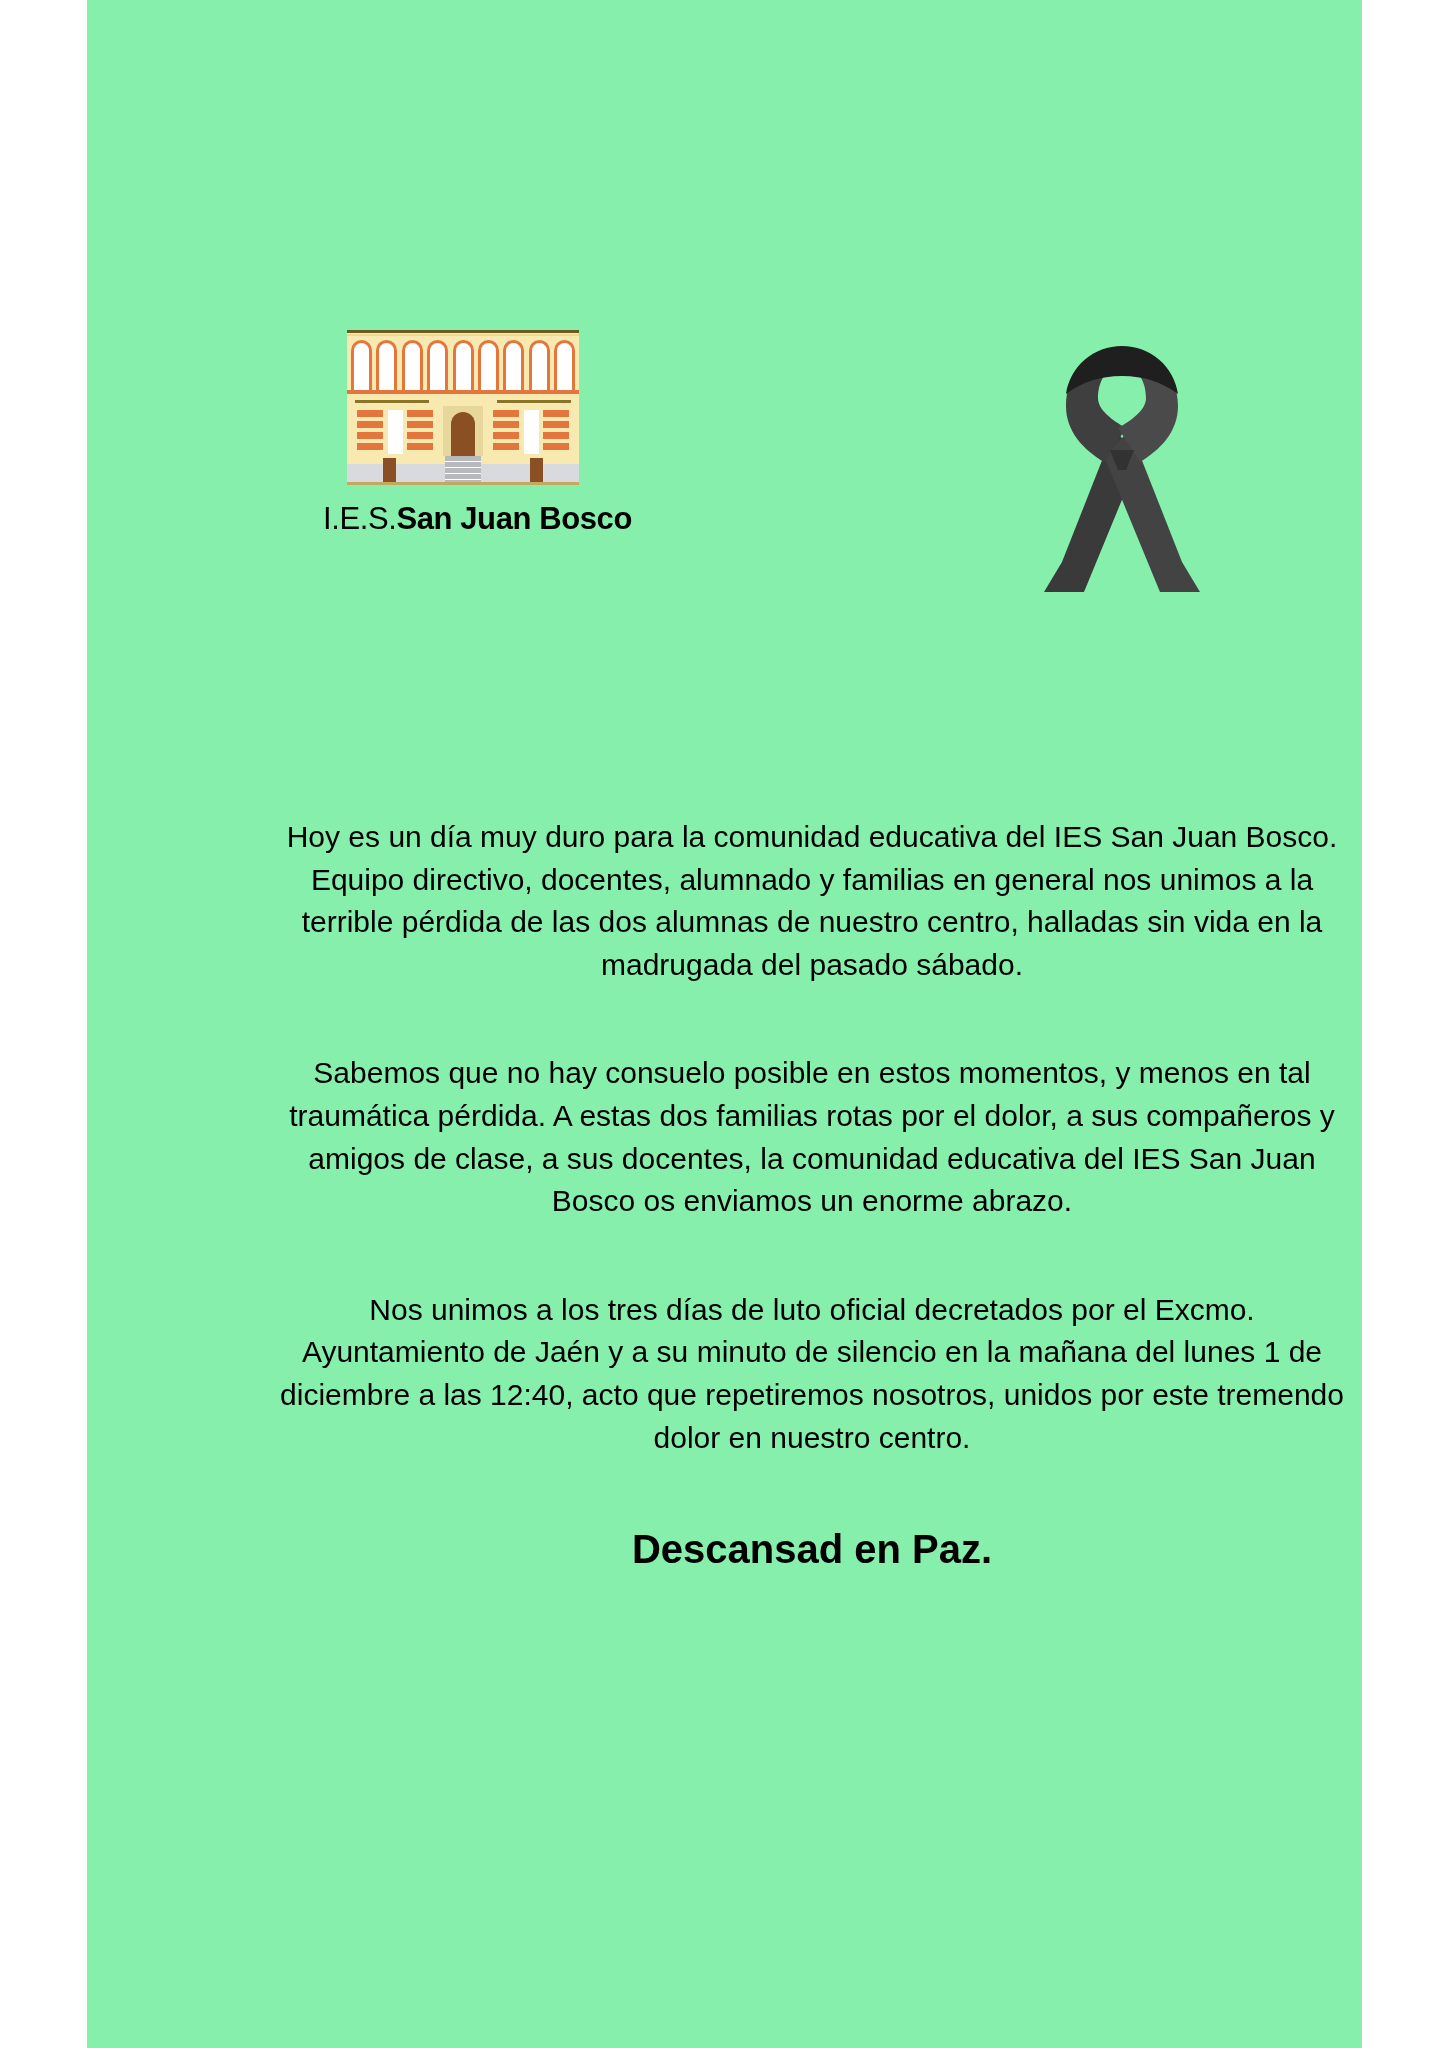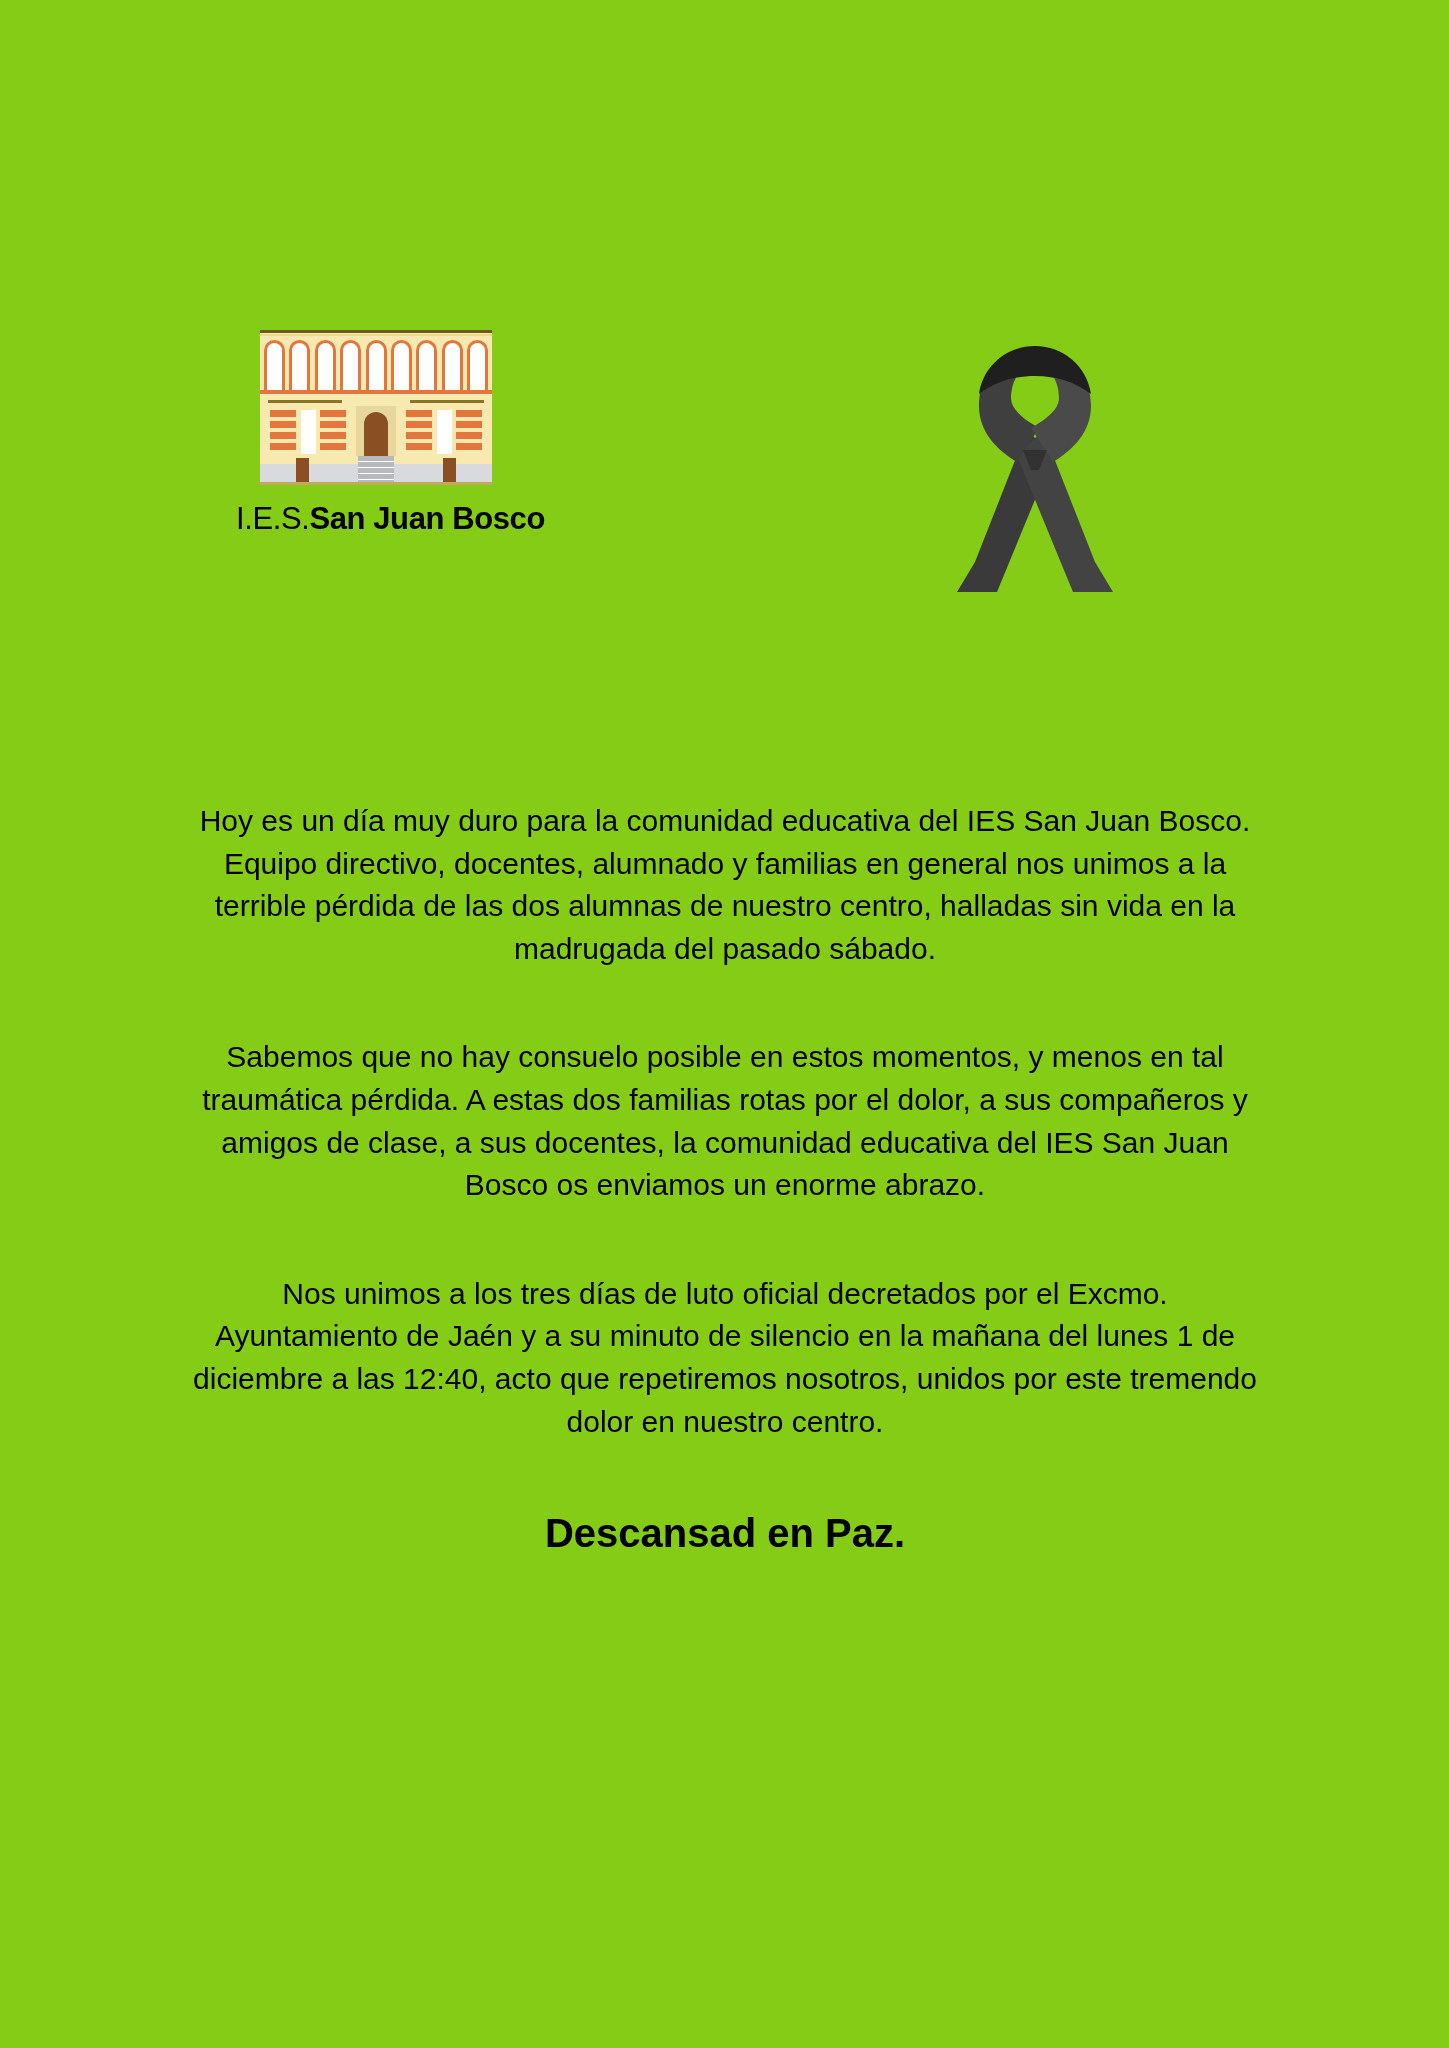--- a/index.html
+++ b/index.html
@@ -8,25 +8,26 @@
     padding: 0;
     background: #ffffff;
   }
   body {
     font-family: "Liberation Sans", "DejaVu Sans", sans-serif;
     color: #000000;
   }
 
   .page {
     position: relative;
-    width: 1449px;
+    width: 1246px;
     height: 2048px;
     margin: 0 auto;
-    background: #84cc16;
+    background: #86efac;
     overflow: hidden;
+    padding-left: 29px;
   }
 
   
   .header-zone {
     position: absolute;
     left: 0;
     top: 0;
     width: 1449px;
     height: 640px;
   }
@@ -210,21 +211,21 @@
     width: 1070px;
   }
   .para {
     text-align: center;
     font-size: 30px;
     line-height: 1.42;
     color: #000000;
     font-family: "Liberation Sans", "DejaVu Sans", sans-serif;
     margin: 0;
   }
-  .para.p1 { margin-bottom: 66px; }
+  .para.p1 { margin-bottom: 66px; margin-top: 16px; }
   .para.p2 { margin-bottom: 66px; }
   .para.p3 { margin-bottom: 62px; }
   .para.closing {
     font-size: 40px;
     font-weight: bold;
   }
 </style>
 </head>
 <body>
 

